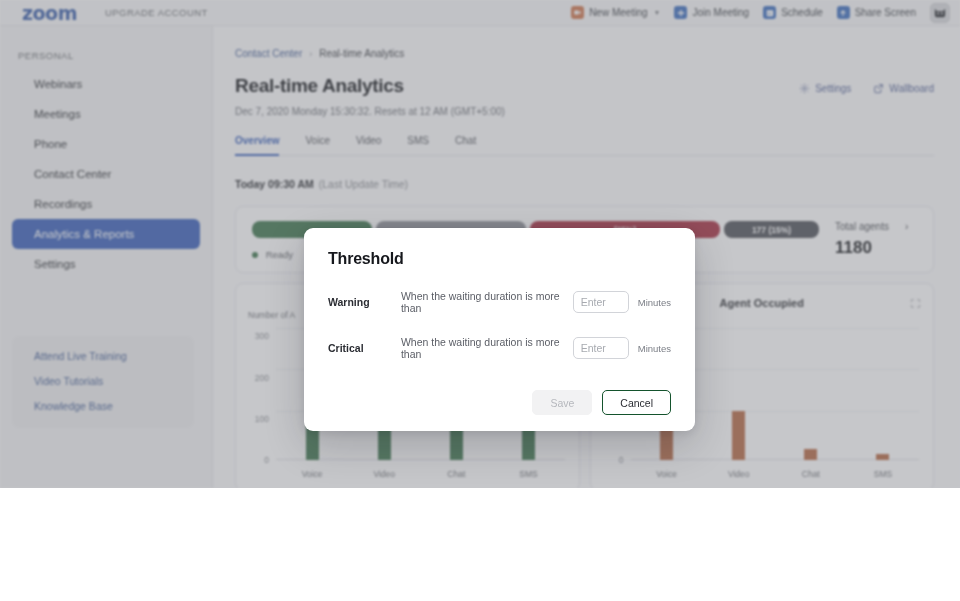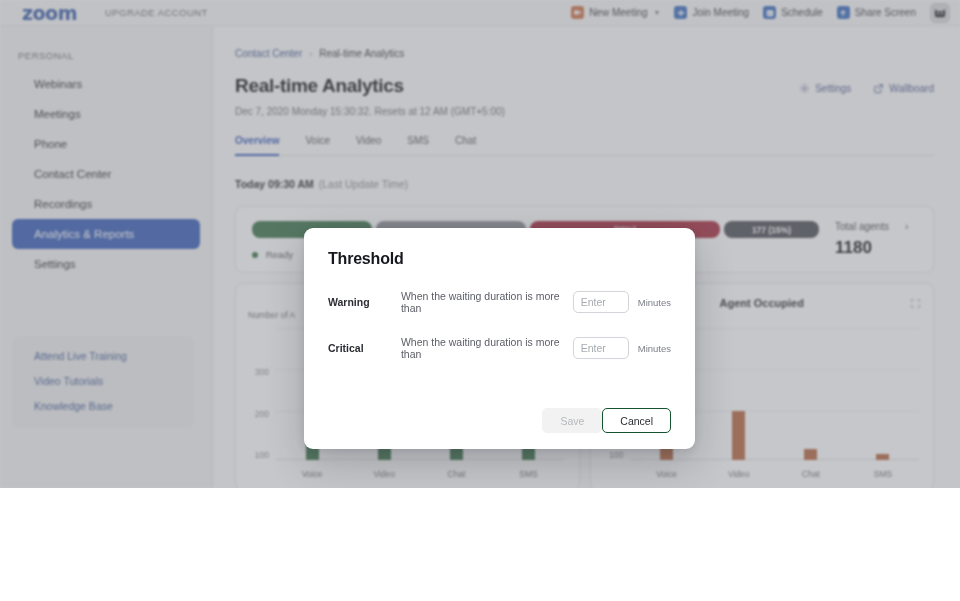--- a/index.html
+++ b/index.html
@@ -250,21 +250,20 @@
   }
   .gridline {
     position: absolute; left: 0; right: 0;
     border-top: 1px solid #eef0f2;
   }
   .ytick {
     position: absolute; right: calc(100% + 7px);
     font-size: 8.5px; color: #8a8d94;
     transform: translateY(-50%);
     white-space: nowrap;
-    margin-top: 36px;
   }
   .bars {
     position: absolute; inset: 0;
     display: flex; align-items: flex-end;
     justify-content: space-around;
   }
   .bar-wrap {
     width: 25%; display: flex; flex-direction: column;
     align-items: center; justify-content: flex-end; height: 100%;
     position: relative;
@@ -325,22 +324,22 @@
     font-family: "Liberation Sans", sans-serif;
     outline: none;
     background: #fff;
   }
   .thr-input::placeholder { color: #a7aab0; }
   .thr-unit {
     margin-left: 9px;
     font-size: 9.5px; color: #7b7e86;
   }
   .modal-actions {
-    margin-top: 48px;
-    display: flex; justify-content: flex-end; gap: 0;
+    margin-top: 30px;
+    display: flex; justify-content: flex-end; gap: 10px;
   }
   .btn {
     height: 25px; padding: 0 17px;
     border-radius: 5px;
     font-size: 10.5px;
     font-family: "Liberation Sans", sans-serif;
     display: flex; align-items: center; justify-content: center;
   }
   .btn-save {
     background: #f2f2f3; color: #b6b8bd; border: 1px solid #f2f2f3;

